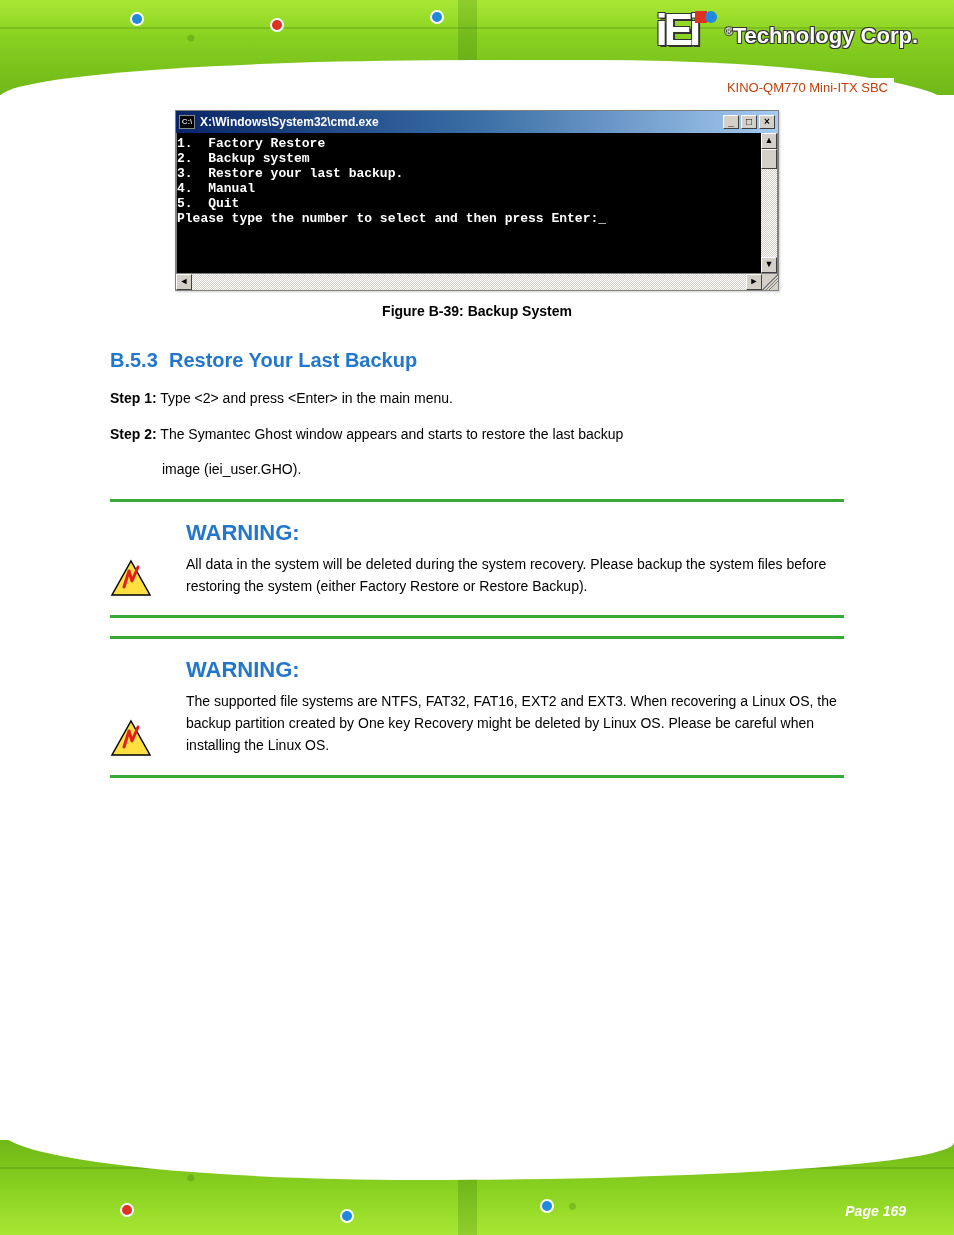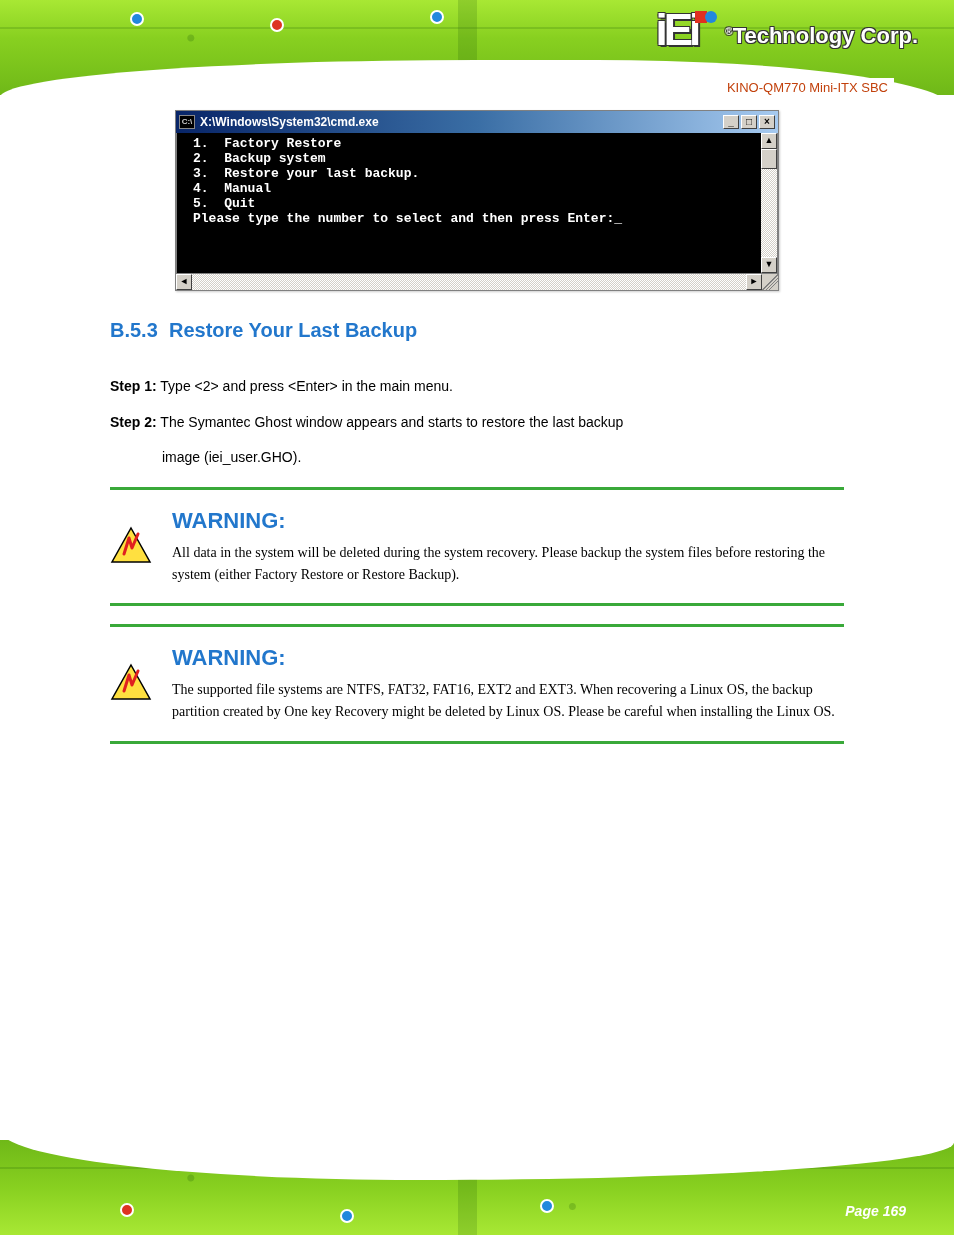--- a/index.html
+++ b/index.html
@@ -114,21 +114,21 @@
     display:flex;
     border:1px solid #808080;
     border-top:none;
   }
   .cmd-body {
     background: #000;
     color: #fff;
     font-family: "Courier New", monospace;
     font-size: 13px;
     font-weight: bold;
-    padding: 3px 16px;
+    padding: 3px 0;
     white-space: pre;
     flex:1;
     min-height:140px;
     overflow:hidden;
   }
   .vscroll {
     width:16px; background:#d4d0c8;
     display:flex; flex-direction:column;
   }
   .hscroll {
@@ -152,55 +152,55 @@
     text-align: center;
     font-weight: bold;
     font-size: 14px;
     margin: 8px 0 30px 0;
     color: #000;
   }
   .section-heading {
     color: #2277cc;
     font-weight: bold;
     font-size: 20px;
-    margin: 28px 0 34px 0;
+    margin: 28px 0 16px 0;
   }
   .body-text {
     font-size: 14px;
     line-height: 1.55;
     color: #000;
     margin-bottom: 14px;
   }
   .green-hr {
     border: none;
     height: 3px;
     background: #39a939;
     margin: 18px 0;
   }
   .warn-block {
     display: flex;
-    align-items: center;
-    gap: 20px;
+    align-items: flex-end;
+    gap: 34px;
     margin: 6px 0;
   }
   .warn-icon {
     width: 42px; height: 38px;
     flex-shrink: 0;
     margin-top: -4px;
   }
   .warn-text {
     font-size: 14px;
   }
   .warn-heading {
     color: #2277cc;
     font-weight: bold;
     font-size: 22px;
     margin-bottom: 8px;
   }
-  .warn-body { line-height: 1.55; font-family: Liberation Serif, serif; }
+  .warn-body { line-height: 1.55; }
   .bottom-banner {
     position: absolute;
     left: 0; right: 0; bottom: 0;
     height: 95px;
     background: linear-gradient(to top, #a8e834 0%, #88d020 50%, #6fb818 100%);
     overflow: hidden;
   }
   .bottom-swoop {
     position:absolute;
     left:0; right:0; bottom:55px; height:60px;
@@ -269,20 +269,21 @@
       </div>
     </div>
     <div class="hscroll">
       <div class="scroll-btn">◄</div>
       <div class="scroll-track-h"></div>
       <div class="scroll-btn">►</div>
       <div class="resize-grip"></div>
     </div>
   </div>
 
+  <div class="figure-caption">Figure B-39: Backup System</div>
 
   <div class="section-heading">
     <span>B.5.3</span>&nbsp;&nbsp;<span>Restore Your Last Backup</span>
   </div>
 
 
   <p class="body-text">
     <strong>Step 1:</strong><span> Type &lt;2&gt; and press &lt;Enter&gt; in the main menu.</span>
   </p>
 

